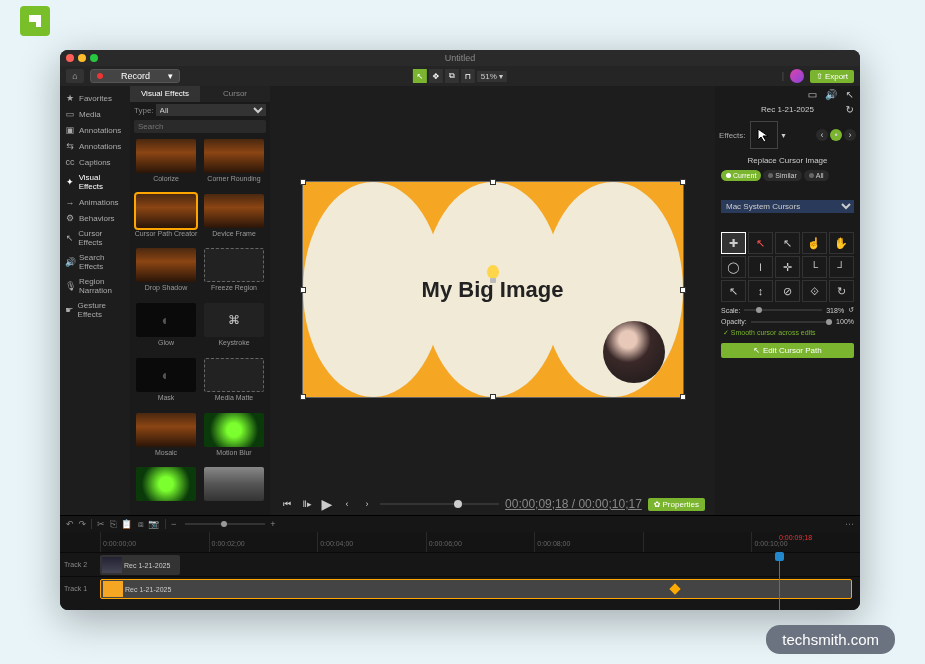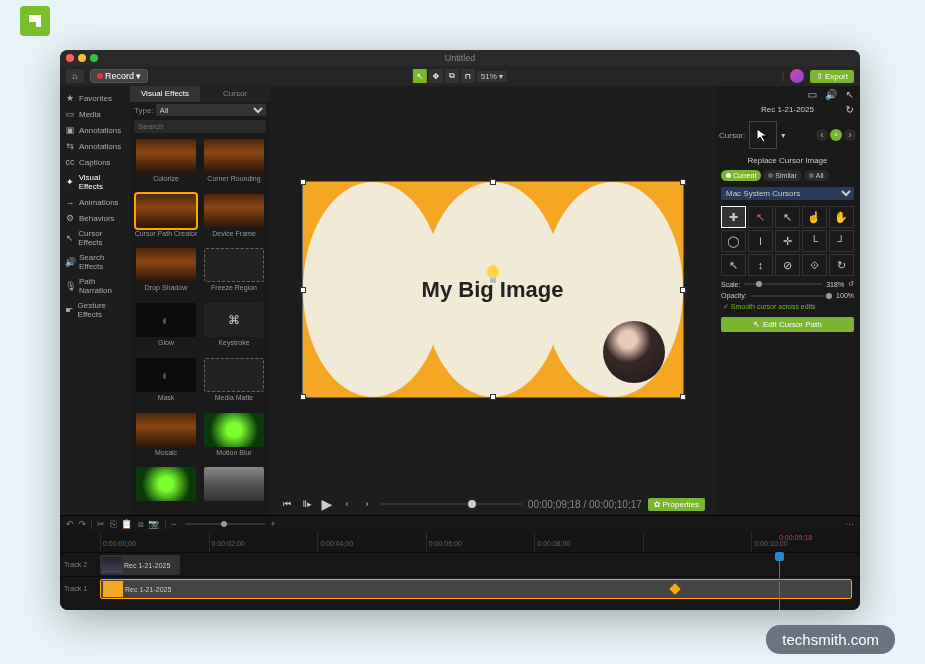--- a/index.html
+++ b/index.html
@@ -17,21 +17,21 @@
   
   .titlebar { height: 16px; background: #2a2a2a; display: flex; align-items: center; padding: 0 6px; position: relative; }
   .traffic { display: flex; gap: 4px; }
   .traffic span { width: 8px; height: 8px; border-radius: 50%; }
   .traffic .r { background: #ff5f56; } .traffic .y { background: #ffbd2e; } .traffic .g { background: #27c93f; }
   .title-center { position: absolute; left: 50%; transform: translateX(-50%); color: #888; font-size: 9px; }
   
   
   .toolbar { height: 20px; background: #252525; display: flex; align-items: center; padding: 0 6px; gap: 6px; }
   .home-btn { width: 18px; height: 14px; background: #333; display:flex; align-items:center; justify-content:center; font-size:9px; border-radius:2px;}
-  .record-btn { background: #444; border: 1px solid #555; padding: 1px 6px; border-radius: 3px; display: flex; align-items: center; gap: 2px; font-size: 9px; color:#fff;}
+  .record-btn { background: #444; border: 1px solid #555; padding: 1px 6px; border-radius: 3px; display: flex; align-items: center; gap: 18px; font-size: 9px; color:#fff;}
   .record-dot { width: 6px; height: 6px; background: #e33; border-radius: 50%; }
   .toolbar-center { position:absolute; left:50%; transform:translateX(-50%); display:flex; align-items:center; gap:2px;}
   .toolbar-center .ic { width:14px; height:14px; background:#7bb42e; font-size:8px; display:flex;align-items:center;justify-content:center; color:#fff;}
   .zoom-val { background:#333; padding:1px 4px; font-size:8px; color:#ccc;}
   .toolbar-right { margin-left:auto; display:flex; align-items:center; gap:6px;}
   .avatar-sm { width:14px; height:14px; border-radius:50%; background: linear-gradient(135deg,#d4a,#84d); }
   .export-btn { background:#7bb42e; color:#fff; padding:2px 6px; border-radius:2px; font-size:8px; display:flex; align-items:center; gap:2px;}
   
   
   .main-row { flex:1; display:flex; min-height:0; }
@@ -74,40 +74,40 @@
   .webcam { position:absolute; right:18px; bottom:14px; width:62px; height:62px; border-radius:50%; background: radial-gradient(circle at 40% 30%, #e8c8b8 15%, #3a2828 40%, #1a1818 100%); z-index:2;}
   
   .h { position:absolute; width:6px; height:6px; background:#fff; border:1px solid #333;}
   
   
   .play-row { height:22px; display:flex; align-items:center; padding:0 10px; gap:6px; font-size:9px; background:#1d1d1d;}
   .play-btn { width:14px; text-align:center; cursor:pointer;}
   .play-btn.big { font-size:14px;}
   .play-slider { flex:1; height:2px; background:#333; position:relative;}
   .play-slider .knob { position:absolute; width:8px; height:8px; background:#ccc; border-radius:50%; top:-3px; left:62%;}
-  .timecode { font-size:10px; color:#888;}
+  .timecode { font-size:12px; color:#888;text-decoration:underline;}
   .props-btn { background:#7bb42e; color:#fff; padding:2px 6px; font-size:8px; border-radius:2px; display:flex; gap:2px; align-items:center; margin-left:auto;}
   
   
   .props { width:145px; background:#1a1a1a; display:flex; flex-direction:column;}
   .props-top { height:16px; display:flex; align-items:center; justify-content:flex-end; gap:8px; padding:0 6px; font-size:10px;}
   .props-title-row { display:flex; align-items:center; justify-content:center; padding:3px; font-size:8px; color:#ccc; position:relative;}
   .props-title-row .rl { position:absolute; right:6px; font-size:10px;}
   .cursor-prev { padding:4px; display:flex; align-items:center; gap:4px;}
   .cursor-prev .lbl { font-size:8px; color:#aaa;}
   .cursor-box { width:28px; height:28px; border:1px solid #444; display:flex; align-items:center; justify-content:center; font-size:14px;}
   .nav-chev { margin-left:auto; display:flex; gap:2px; font-size:9px;}
   .nav-chev span { width:12px; height:12px; background:#2a2a2a; border-radius:50%; display:flex; align-items:center; justify-content:center;}
   .sect-title { text-align:center; font-size:8px; padding:3px; color:#ccc;}
   .seg-row { display:flex; gap:2px; padding:2px 6px; font-size:7px;}
   .seg { flex:0 0 auto; background:#2a2a2a; padding:2px 5px; border-radius:8px; display:flex; align-items:center; gap:2px;}
   .seg.on { background:#7bb42e; color:#fff;}
   .seg .dot { width:5px; height:5px; border-radius:50%; background:#666;}
   .seg.on .dot { background:#fff;}
-  .sys-sel { margin:4px 6px;border-radius:6px;}
+  .sys-sel { margin:17px 6px;border-radius:6px;}
   .sys-sel select { width:100%; background:#2a3a5a; border:none; color:#ccc; font-size:8px; padding:1px;}
   .cursor-grid { display:grid; grid-template-columns:repeat(5,1fr); gap:2px; padding:2px 6px;}
   .cg { height:22px; border:1px solid #333; display:flex; align-items:center; justify-content:center; font-size:11px; background:#1a1a1a;}
   .cg.sel { background:#333; border-color:#fff;}
   .slider-row { display:flex; align-items:center; padding:2px 6px; gap:4px; font-size:7px;}
   .slider-row .sl { flex:1; height:2px; background:#333; position:relative;}
   .slider-row .sl .kn { position:absolute; width:6px; height:6px; background:#999; border-radius:50%; top:-2px;}
   .check-row { font-size:7px; padding:2px 8px; color:#7bb42e;}
   .edit-path-btn { margin:4px 6px; background:#7bb42e; color:#fff; font-size:8px; padding:3px; text-align:center; border-radius:2px; display:flex; align-items:center; justify-content:center; gap:3px;}
   
@@ -221,21 +221,21 @@
         <div class="side-item">
           <span class="si-ic">↖</span>
           <span>Cursor Effects</span>
         </div>
         <div class="side-item">
           <span class="si-ic">🔊</span>
           <span>Search Effects</span>
         </div>
         <div class="side-item">
           <span class="si-ic">🎙</span>
-          <span>Path Narration</span>
+          <span>Region Narration</span>
         </div>
         <div class="side-item">
           <span class="si-ic">☛</span>
           <span>Gesture Effects</span>
         </div>
       </div>
 
     <div class="media-panel">
       <div class="mp-tabs">
         <div class="mp-tab active">Visual Effects</div>
@@ -359,21 +359,21 @@
       <div class="props-top">
         <span>▭</span>
         <span>🔊</span>
         <span>↖</span>
       </div>
       <div class="props-title-row">
         <span>Rec 1-21-2025</span>
         <span class="rl">↻</span>
       </div>
       <div class="cursor-prev">
-        <span class="lbl">Cursor:</span>
+        <span class="lbl">Effects:</span>
         <div class="cursor-box">
           <svg width="16" height="16" viewBox="0 0 16 16">
               <path d="M2 2 L2 13 L5 10 L8 15 L10 14 L7 9 L12 9 Z" fill="#fff" stroke="#000"></path>
             </svg>
         </div>
         <span style="font-size:8px">▾</span>
         <div class="nav-chev">
           <span>‹</span>
           <span style="background:#7bb42e">•</span>
           <span>›</span>

